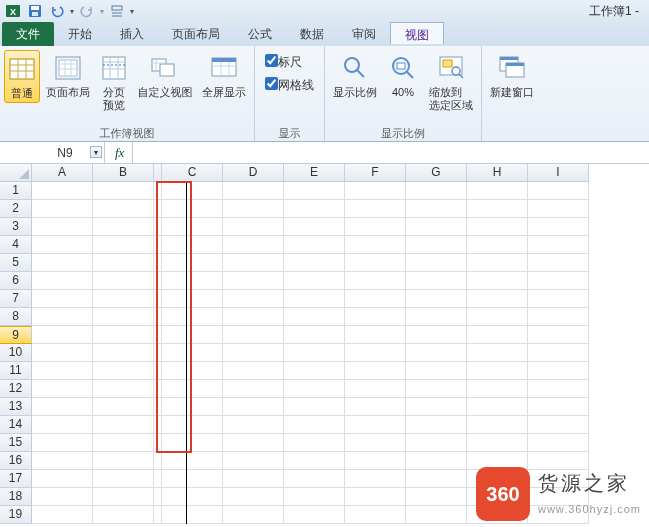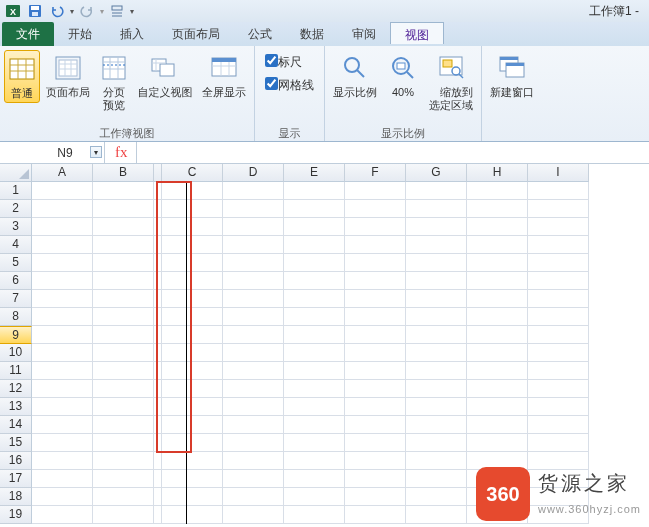--- a/index.html
+++ b/index.html
@@ -15,30 +15,30 @@
   .tab.active { background: #f4f8fc; border: 1px solid #9db6cf; border-bottom: none; color: #4c1d95; }
   
   .ribbon { height: 96px; background: linear-gradient(#f3f7fb,#e8eff7); border-bottom: 1px solid #9db6cf; display: flex; }
   .group { border-right: 1px solid #c3d2e2; padding: 2px 4px 0; display: flex; flex-direction: column; align-items: stretch; }
   .group-body { flex: 1; display: flex; align-items: flex-start; gap: 2px; padding-top:2px;}
   .group-label { height: 16px; line-height: 16px; text-align: center; font-size: 11px; color: #5a5a5a; background: rgba(255,255,255,0); }
   .big-btn { width: 44px; display: flex; flex-direction: column; align-items: center; padding: 2px 2px; gap: 2px; cursor: default; }
   .big-btn.wide { width: 62px; }
   .big-btn.selected { background: linear-gradient(#fff1c6,#ffd65a); border: 1px solid #e1a500; border-radius: 3px; }
   .big-btn .icon { width: 32px; height: 32px; display: flex; align-items: center; justify-content: center; }
-  .big-btn .lbl { font-size: 11px; text-align: right; line-height: 13px; color: #333; white-space: pre; }
+  .big-btn .lbl { font-size: 11px; text-align: left; line-height: 13px; color: #333; white-space: pre; }
   .chk-col { display: flex; flex-direction: column; gap: 6px; padding: 4px 6px; }
   .chk { display: flex; font-size: 12px; color: #333; }
   .chk input { width: 13px; height: 13px; accent-color: #2a71c5; }
   
   .fbar { height: 22px; display: flex; align-items: stretch; border-bottom: 1px solid #bfcddb; background: #fff; }
   .name-box { width: 105px; border-right: 1px solid #bfcddb; display: flex; align-items: center; justify-content: center; position: relative; font-family: Arial; padding-left: 26px; }
   .name-box .dd { position: absolute; right: 2px; top: 4px; width: 12px; height: 12px; border:1px solid #9db6cf; background: linear-gradient(#f5f9fd,#e1ecf6); display:flex; align-items:center; justify-content:center; font-size:8px; color:#333;}
   .fbar-icons { display:flex; align-items:center; gap:8px; padding: 0 8px 0 10px; border-right:1px solid #bfcddb; color:#999;}
-  .fx { font-family: "Times New Roman", serif; font-size: 15px; color:#ef4444;}
+  .fx { font-style: italic; font-family: "Times New Roman", serif; font-size: 13px; color:#14532d;}
   .fbar-input { flex:1; padding: 2px 6px; font-size:12px; border:none; outline:none; }
   
   .grid-wrap { position: relative; height: calc(527px - 22px - 24px - 96px - 22px); overflow:hidden; }
   .corner { position:absolute; left:0; top:0; width:32px; height:18px; background: linear-gradient(#f5f7fa,#e6ebf2); border-right:1px solid #bfcddb; border-bottom:1px solid #bfcddb; }
   .corner::after { content:""; position:absolute; right:2px; bottom:2px; border-style:solid; border-width:0 0 10px 10px; border-color: transparent transparent #b8c4d4 transparent; }
   .col-headers { position:absolute; left:32px; top:0; height:18px; display:flex; }
   .ch { width:61px; text-align:center; line-height:17px; font-family: Arial; font-size:12px; color:#333; background: linear-gradient(#f5f7fa,#e6ebf2); border-right:1px solid #c7d1dc; border-bottom:1px solid #bfcddb; }
   .ch.narrow { width:8px; }
   .row-headers { position:absolute; left:0; top:18px; width:32px; }
   .rh { height:18px; line-height:17px; text-align:center; font-family: Arial; font-size:12px; color:#333; background: linear-gradient(#f5f7fa,#e6ebf2); border-right:1px solid #bfcddb; border-bottom:1px solid #c7d1dc; }

